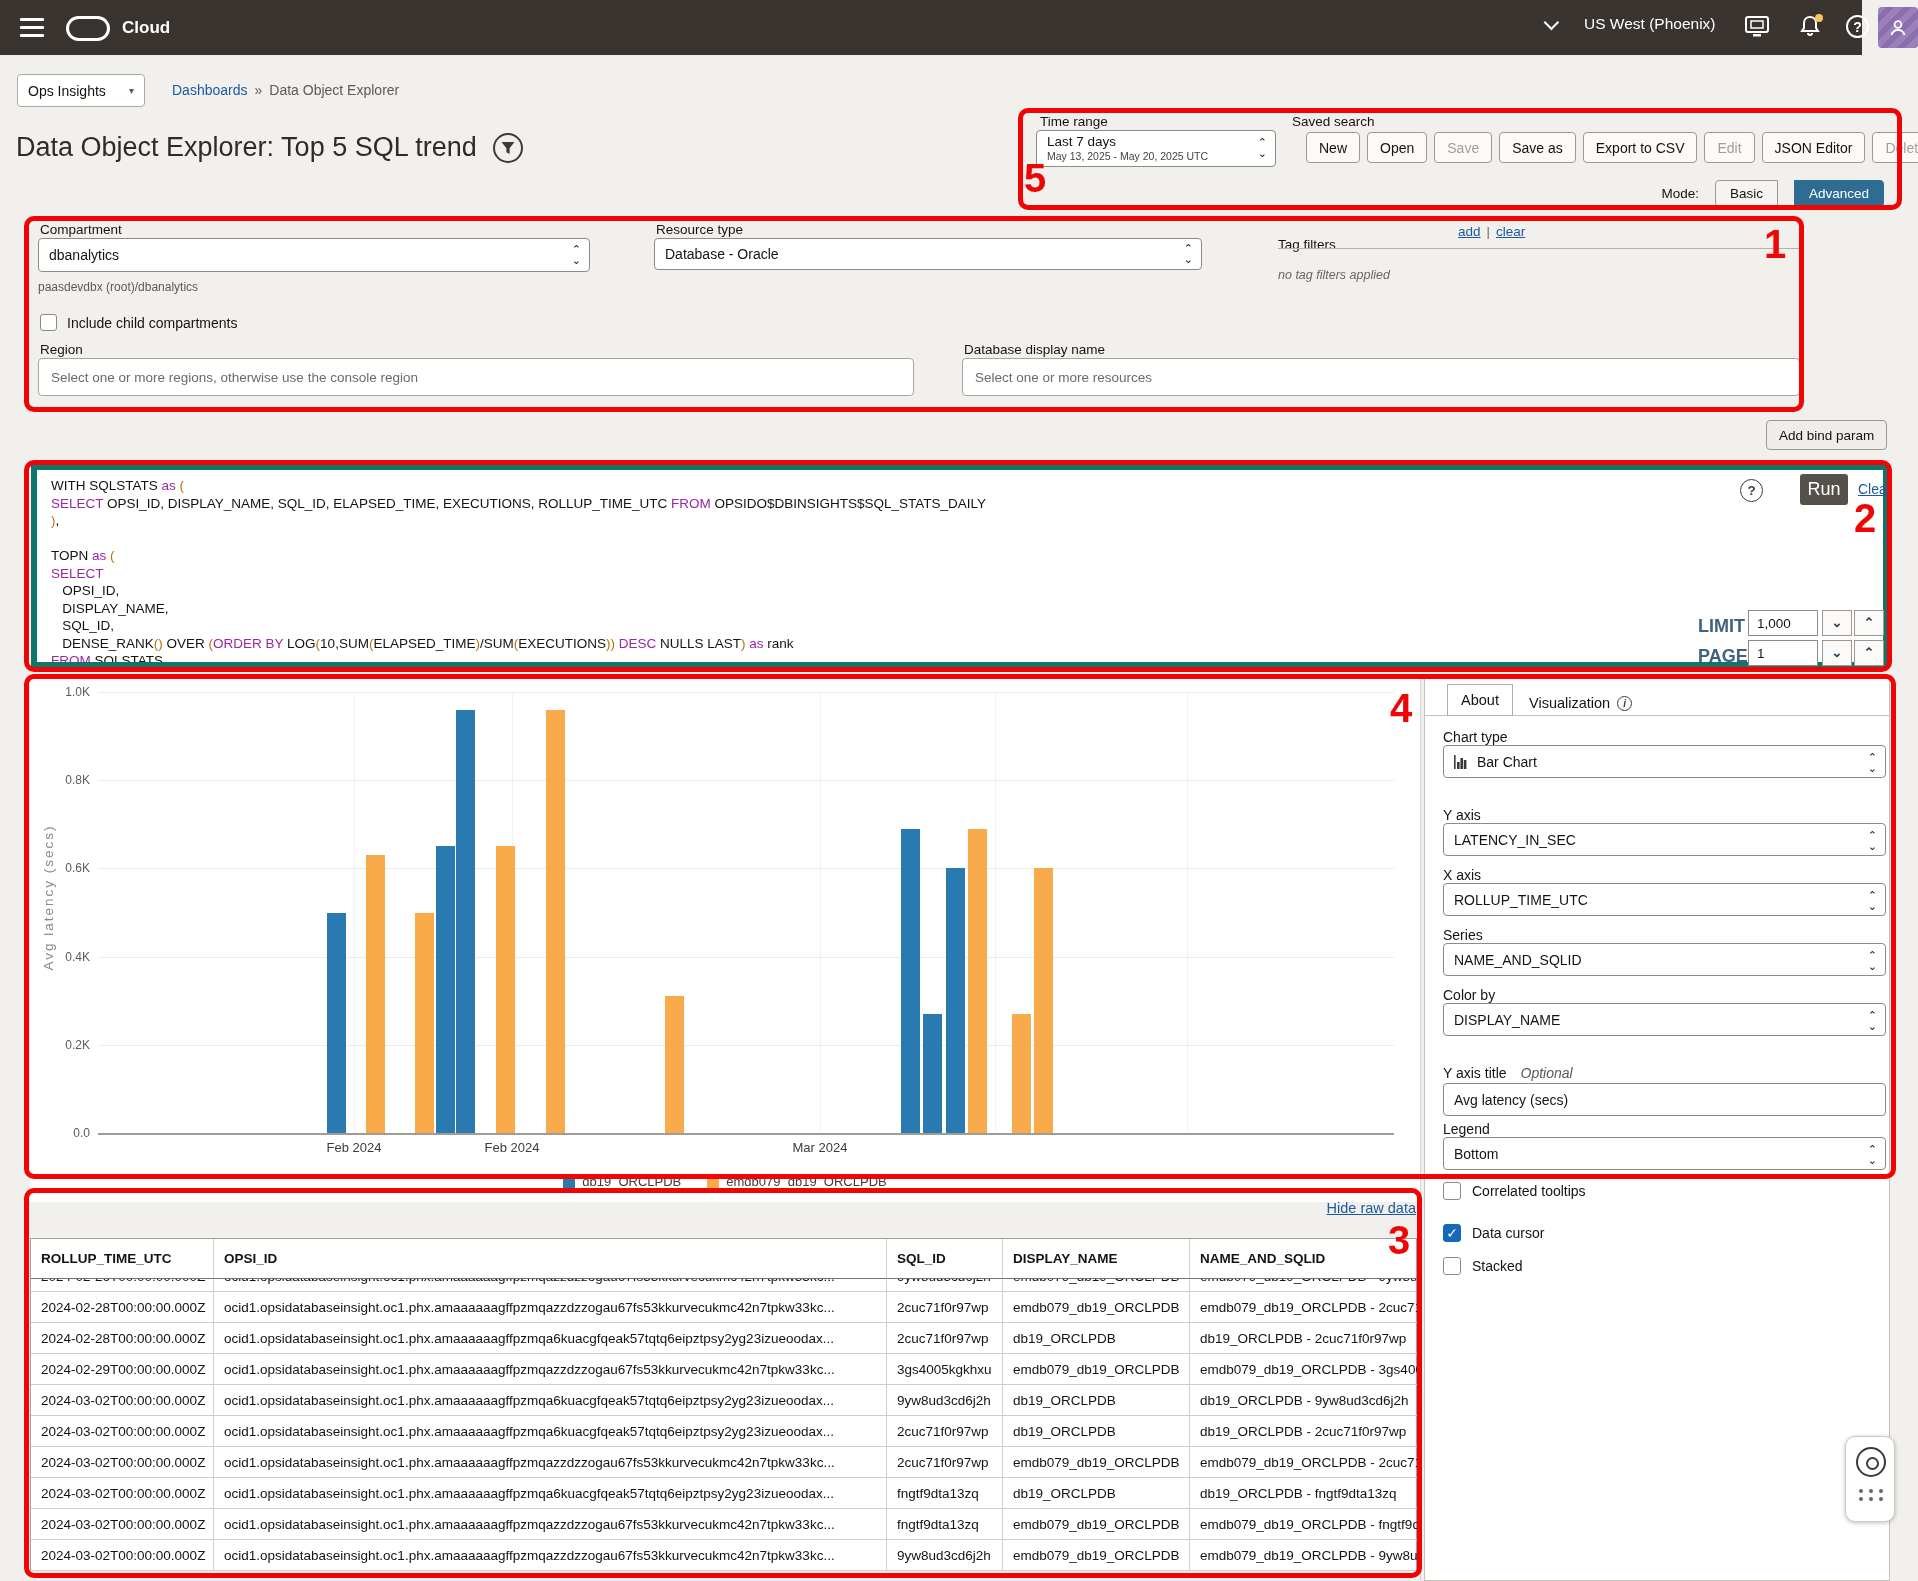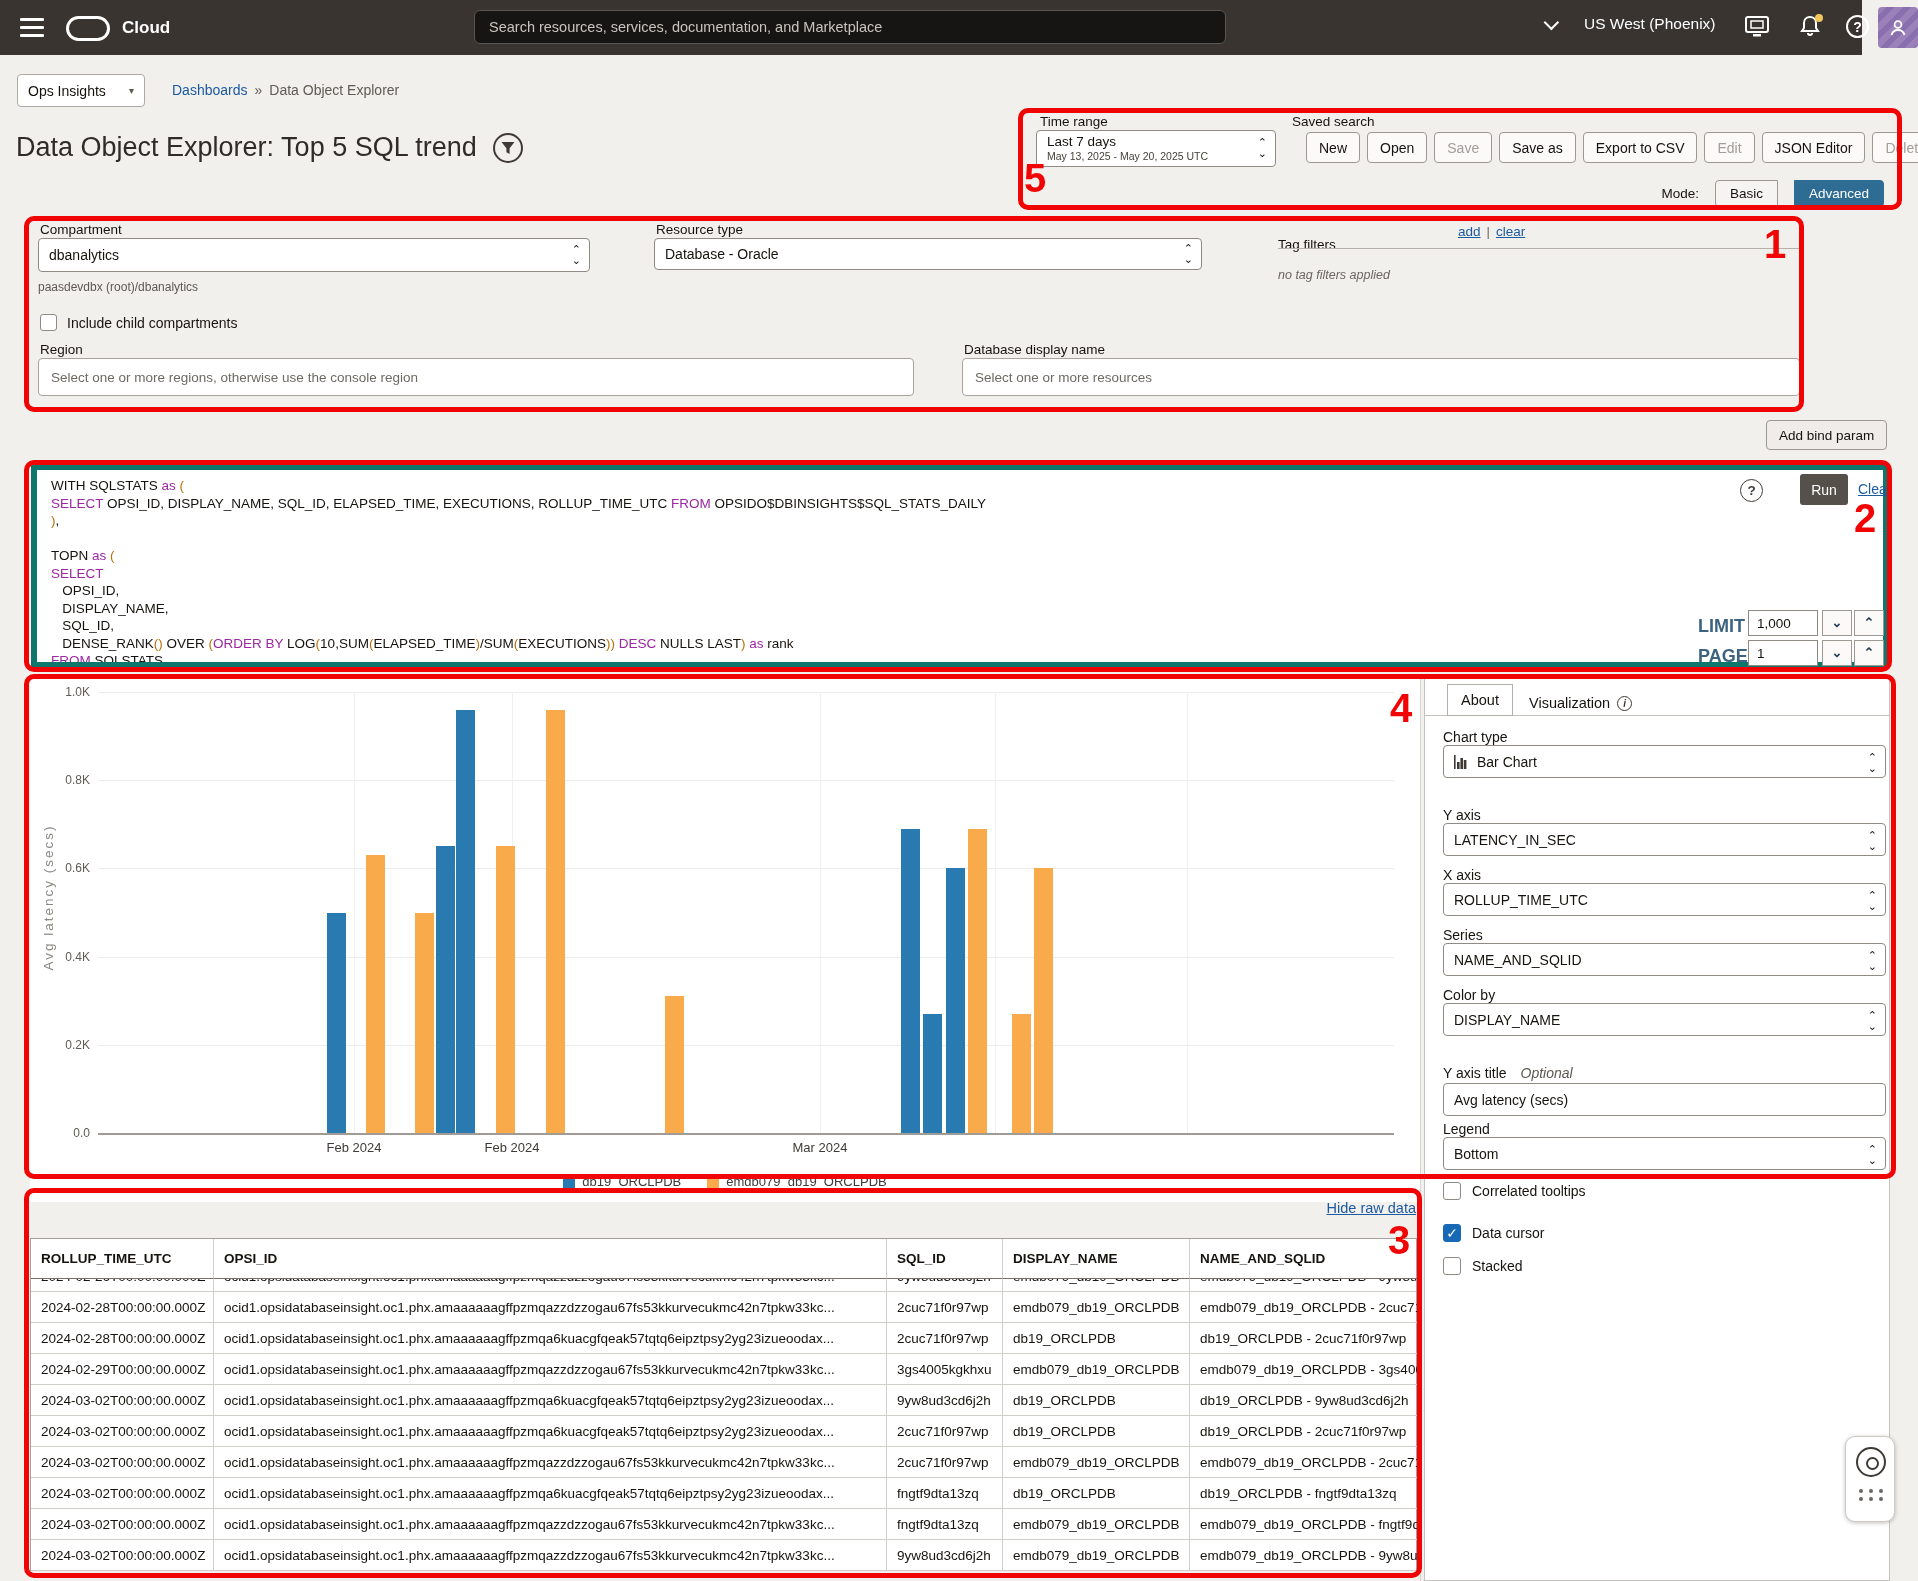--- a/index.html
+++ b/index.html
@@ -57,21 +57,21 @@
   .notags{position:absolute;left:1278px;top:268px;font-size:12.5px;color:#6b6661;font-style:italic;}
   .inputbox{position:absolute;background:#fff;border:1px solid #a9a49e;border-radius:4px;font-size:13.5px;color:#6e6963;display:flex;align-items:center;padding:0 12px;white-space:nowrap;overflow:hidden;}
   .addbind{position:absolute;left:1766px;top:420px;height:30px;padding:0 12px;background:#efece9;border:1px solid #9d9892;border-radius:4px;font-size:13.5px;color:#16130f;display:flex;align-items:center;cursor:pointer;}
 
   
   .sqlcard{position:absolute;left:31px;top:464px;width:1858px;height:204px;background:#fff;border:6px solid #0f766e;overflow:hidden;}
   .sqllines{position:absolute;left:14px;top:7px;font-size:13.5px;line-height:17.5px;white-space:pre;color:#16130f;}
   .sqllines .k{color:#9c27a2;}
   .sqllines .o{color:#b97208;}
   .qmark{position:absolute;left:1740px;top:479px;width:23px;height:23px;border:1.7px solid #3f3a35;border-radius:50%;color:#3f3a35;font-size:13.5px;font-weight:bold;text-align:center;line-height:21px;}
-  .runbtn{position:absolute;left:1800px;top:474px;width:48px;height:31px;background:#56504a;color:#fff;border:none;border-radius:3px;font-size:14px;cursor:pointer;}
+  .runbtn{position:absolute;left:1800px;top:474px;width:48px;height:31px;background:#56504a;color:#fff;border:none;border-radius:3px;font-size:18px;cursor:pointer;}
   .clearlink{position:absolute;left:1858px;top:481px;font-size:14px;color:#1c5aa0;text-decoration:underline;cursor:pointer;}
   .lplabel{position:absolute;width:44px;text-align:right;font-size:18px;font-weight:bold;color:#3d6380;}
   .lpinput{position:absolute;width:70px;height:26px;background:#fff;border:1px solid #8f8a84;font-size:13.5px;color:#16130f;display:flex;align-items:center;padding-left:8px;}
   .stepbtn{position:absolute;width:30px;height:26px;background:#fbfaf9;border:1px solid #9d9892;color:#243e54;font-size:13px;font-weight:bold;text-align:center;line-height:24px;cursor:pointer;}
 
   
   .chartcard{position:absolute;left:30px;top:678px;width:1390px;height:524px;background:#fff;}
   .ytitle{position:absolute;left:-132px;top:212px;width:300px;text-align:center;font-size:13.5px;color:#8c8782;letter-spacing:2px;transform:rotate(-90deg);}
   .gl{position:absolute;left:68px;width:1296px;height:1px;background:#ececea;}
   .gl.base{background:#a09b96;height:2px;}
@@ -143,21 +143,20 @@
 <div class="page">
 
   <div class="topbar">
     <div class="hamburger">
         <span></span>
         <span></span>
         <span></span>
       </div>
     <div class="logo-oval"></div>
     <div class="brand">Cloud</div>
-    <div class="searchbox">Search resources, services, documentation, and Marketplace</div>
     <div class="region-wrap">
       <div class="chev-down"></div>
       <div class="region-label">US West (Phoenix)</div>
     </div>
     <div class="tb-icon" style="left:1744px;">
       <svg width="26" height="26" viewBox="0 0 26 26">
           <rect x="2" y="3" width="22" height="15" rx="2" fill="none" stroke="#fff" stroke-width="2"></rect>
           <rect x="7" y="7" width="12" height="7" fill="none" stroke="#fff" stroke-width="1.5"></rect>
           <rect x="9" y="20" width="8" height="2.5" fill="#fff"></rect>
         </svg>

